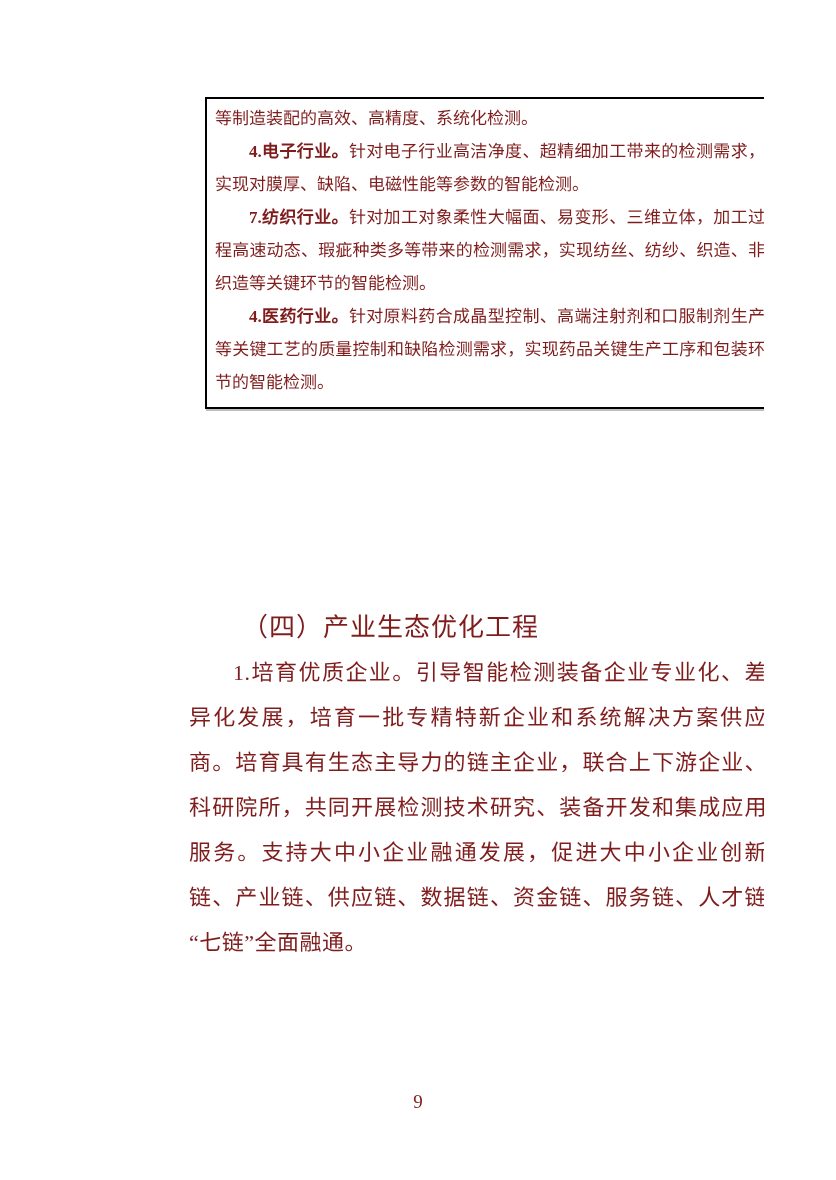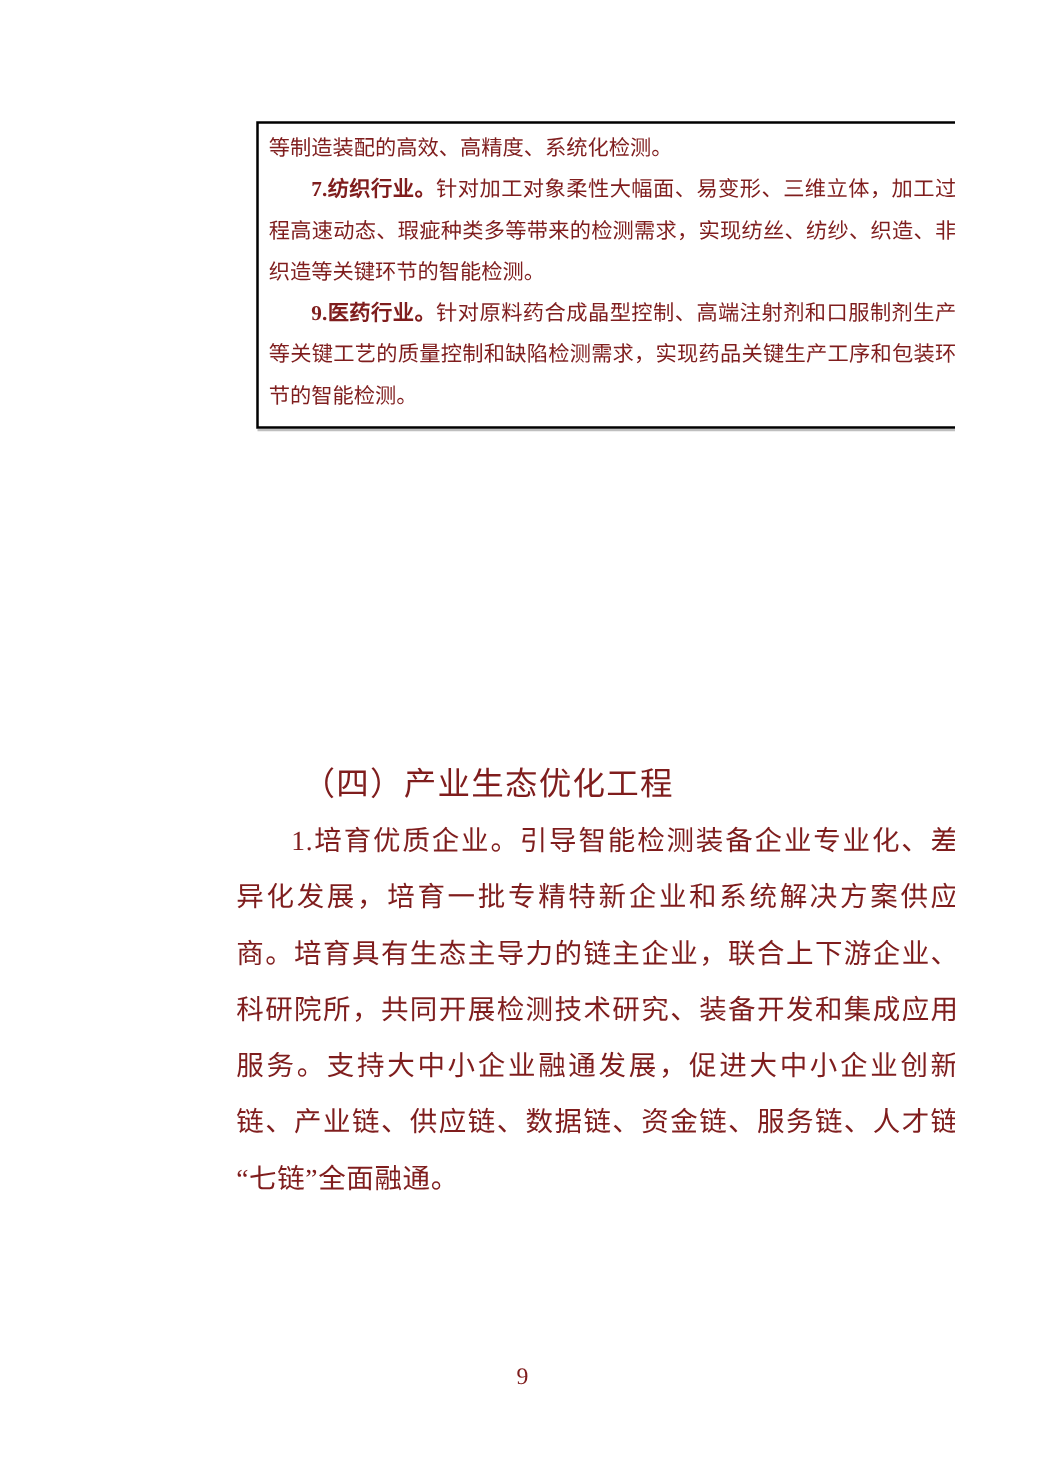--- a/index.html
+++ b/index.html
@@ -80,26 +80,27 @@
   }
 </style>
 </head>
 <body>
 
 <div class="page">
 
   <div class="industry-box">
     <p class="box-intro">等制造装配的高效、高精度、系统化检测。</p>
 
+    <p class="box-item"><b>4.电子行业。</b><span>针对电子行业高洁净度、超精细加工带来的检测需求，实现对膜厚、缺陷、电磁性能等参数的智能检测。</span></p>
 
 
 
     <p class="box-item"><b>7.纺织行业。</b><span>针对加工对象柔性大幅面、易变形、三维立体，加工过程高速动态、瑕疵种类多等带来的检测需求，实现纺丝、纺纱、织造、非织造等关键环节的智能检测。</span></p>
 
-    <p class="box-item"><b>9.医药行业。</b><span>针对原料药合成晶型控制、高端注射剂和口服制剂生产等关键工艺的质量控制和缺陷检测需求，实现药品关键生产工序和包装环节的智能检测。</span></p>
+    <p class="box-item"><b>4.医药行业。</b><span>针对原料药合成晶型控制、高端注射剂和口服制剂生产等关键工艺的质量控制和缺陷检测需求，实现药品关键生产工序和包装环节的智能检测。</span></p>
   </div>
 
   <div class="body-section">
     <h3 class="section-heading">（四）产业生态优化工程</h3>
     <p class="body-para">1.培育优质企业。引导智能检测装备企业专业化、差异化发展，培育一批专精特新企业和系统解决方案供应商。培育具有生态主导力的链主企业，联合上下游企业、科研院所，共同开展检测技术研究、装备开发和集成应用服务。支持大中小企业融通发展，促进大中小企业创新链、产业链、供应链、数据链、资金链、服务链、人才链“七链”全面融通。</p>
   </div>
 
   <div class="page-footer">9</div>
 
 </div>

